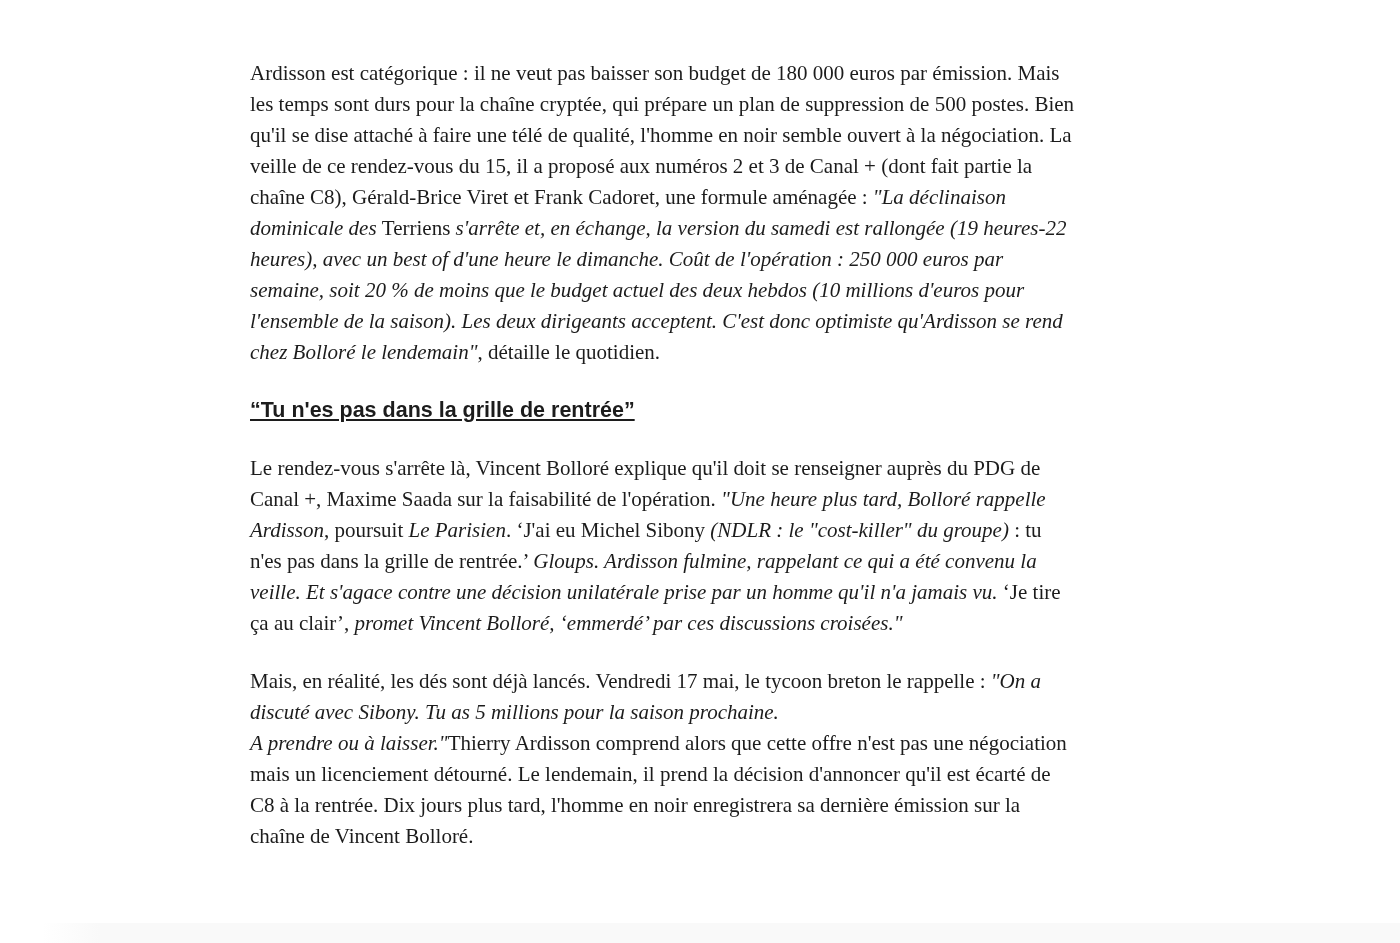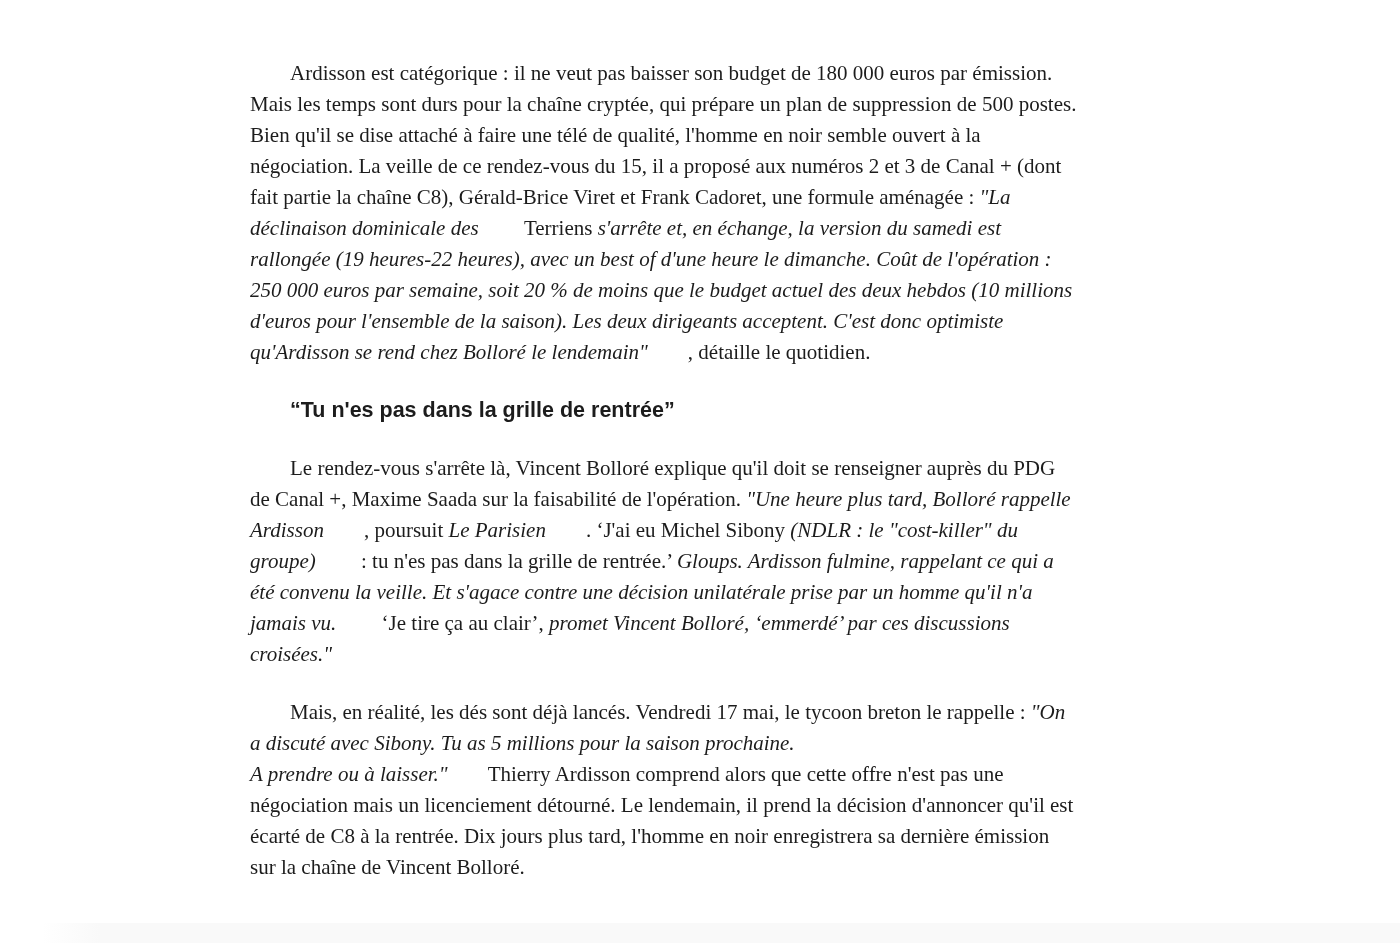--- a/index.html
+++ b/index.html
@@ -27,22 +27,23 @@
     margin:0 0 27px 0;
     text-align:left;
   }
   .heading{
     font-family:"Liberation Sans","DejaVu Sans",sans-serif;
     font-style:italic;
     font-weight:bold;
     font-size:21.5px;
     line-height:31px;
     margin:0 0 27px 0;
+    text-decoration:underline;
   }
-  .r-normal{font-style:normal;margin-left:40px;}
+  .r-normal{font-style:normal;}
   .r-italic{font-style:italic;}
   .footer-strip{
     position:absolute;
     left:0;right:0;bottom:0;
     height:20px;
     background:linear-gradient(90deg, rgba(249,249,249,0) 42px, var(--footer-strip) 100px);
   }
 </style>
 </head>
 <body>

